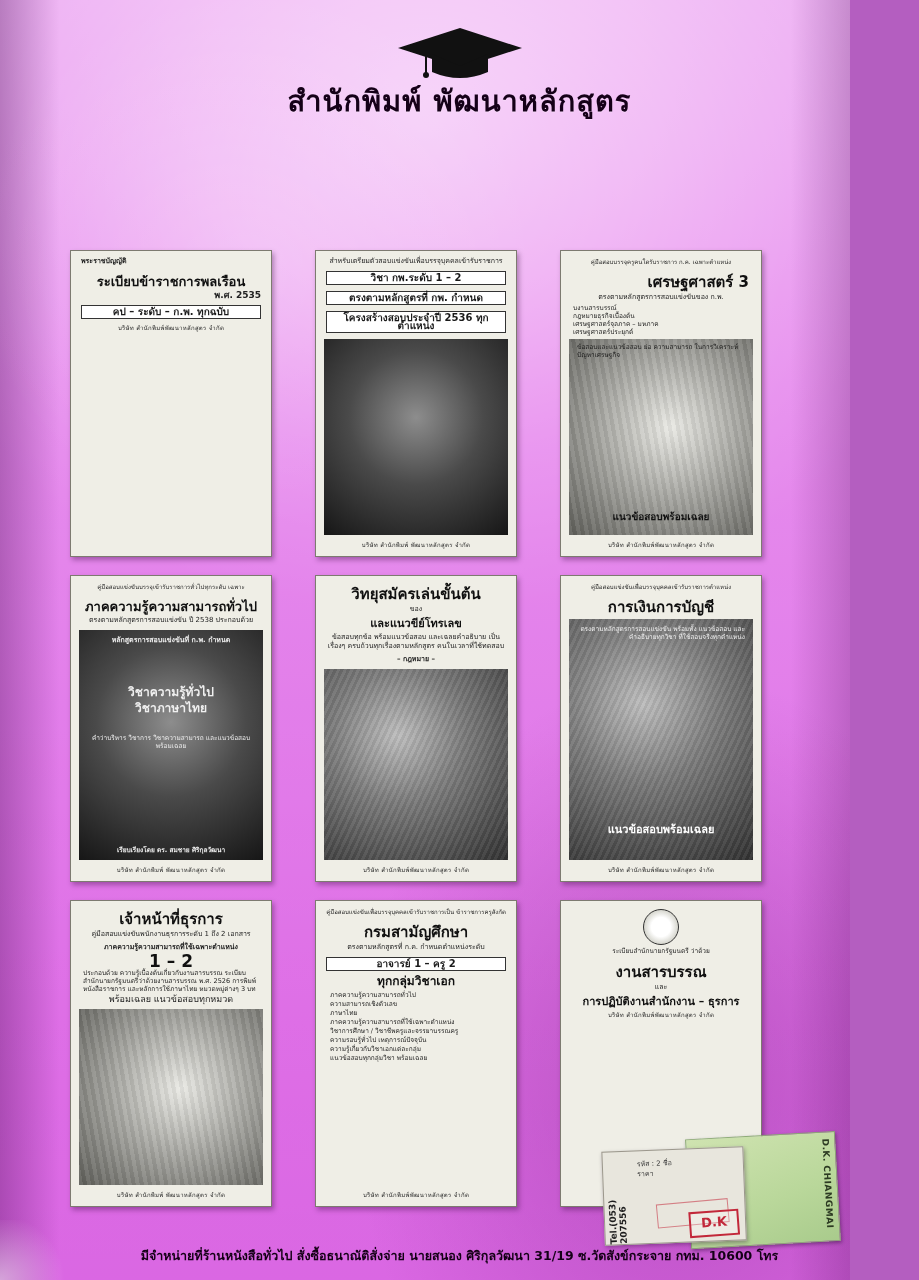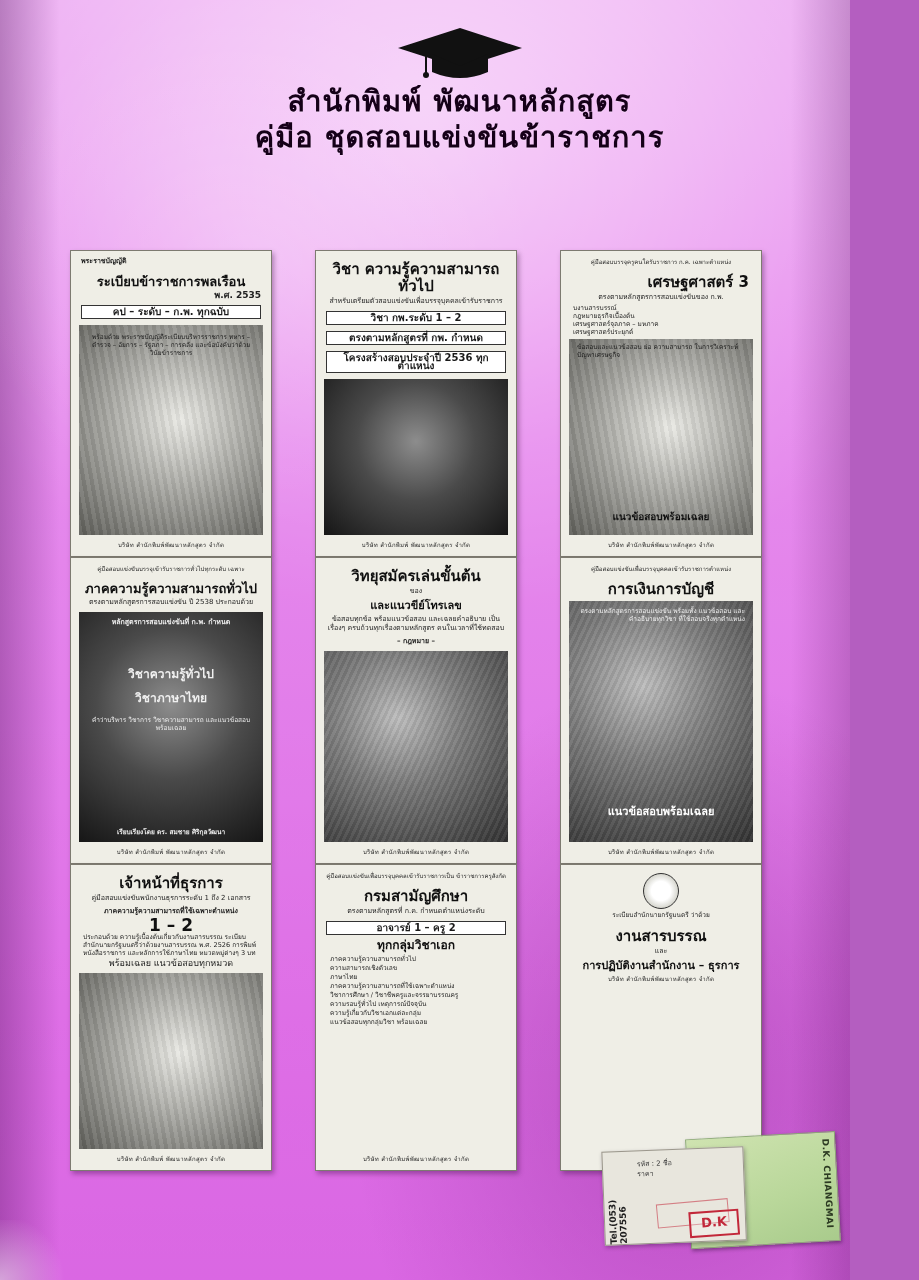--- a/index.html
+++ b/index.html
@@ -43,20 +43,21 @@
     position:absolute;left:70px;top:250px;width:790px;
     display:grid;grid-template-columns:200px 200px 200px;
     gap:0 45px;z-index:2;
   }
   .cover{
     width:200px;height:305px;position:relative;
     background:#efeee6;
     border:1px solid #7d7a70;
     box-shadow:2px 3px 5px rgba(40,0,50,.35);
     overflow:hidden;
+    margin-bottom:18px;
     font-size:7px;line-height:8px;color:#1a1a1a;
     text-align:center;
   }
   .cover .inner{position:absolute;inset:4px;display:flex;flex-direction:column;}
   .ctitle{font-weight:bold;font-size:13px;line-height:15px;padding-top:6px;color:#101010;}
   .ctitle.big{font-size:15px;line-height:17px;}
   .csub{font-size:7px;line-height:9px;padding:2px 6px;color:#222;}
   .cband{
     margin:3px 6px;padding:2px 0;border:1px solid #333;background:#fff;
     font-weight:bold;font-size:10px;
@@ -154,41 +155,36 @@
   <div class="header">
     <div class="cap">
       <svg width="140" height="58" viewBox="0 0 140 58">
         <polygon points="70,6 132,26 70,46 8,26" fill="#111"></polygon>
         <path d="M42 32 L42 50 Q70 62 98 50 L98 32 L70 44 Z" fill="#111"></path>
         <line x1="36" y1="24" x2="36" y2="52" stroke="#111" stroke-width="2"></line>
         <circle cx="36" cy="53" r="3" fill="#111"></circle>
       </svg>
     </div>
     <div class="title-line t1">สำนักพิมพ์ พัฒนาหลักสูตร</div>
-    <div class="title-line t2">คู่มือ ชุดสอบแข่งขันข้าราชการ</div>
   </div>
 
   <div class="grid">
 
     <div class="cover">
       <div class="inner">
         <div class="csub" style="text-align:left;font-weight:bold">พระราชบัญญัติ</div>
         <div class="ctitle">ระเบียบข้าราชการพลเรือน</div>
         <div class="csub" style="text-align:right;font-weight:bold;font-size:9px">พ.ศ. 2535</div>
         <div class="cband">คป – ระดับ – ก.พ. ทุกฉบับ</div>
-        <div class="cphoto light">
-          <div class="smallcol" style="padding-top:8px;text-align:center;color:#1b1b1b">พร้อมด้วย พระราชบัญญัติระเบียบบริหารราชการ ทหาร – ตำรวจ – อัยการ – รัฐสภา – การคลัง และข้อบังคับว่าด้วยวินัยข้าราชการ</div>
-        </div>
-        <div class="logo">บริษัท สำนักพิมพ์พัฒนาหลักสูตร จำกัด</div>
-      </div>
-    </div>
-
-    <div class="cover">
-      <div class="inner">
-        <div class="ctitle big">วิชา ความรู้ความสามารถทั่วไป</div>
+        <div class="logo">บริษัท สำนักพิมพ์พัฒนาหลักสูตร จำกัด</div>
+      </div>
+    </div>
+
+    <div class="cover">
+      <div class="inner">
         <div class="csub">สำหรับเตรียมตัวสอบแข่งขันเพื่อบรรจุบุคคลเข้ารับราชการ</div>
         <div class="cband">วิชา กพ.ระดับ 1 – 2</div>
         <div class="cband">ตรงตามหลักสูตรที่ กพ. กำหนด</div>
         <div class="cband">โครงสร้างสอบประจำปี 2536 ทุกตำแหน่ง</div>
         <div class="cdark photo"></div>
         <div class="logo">บริษัท สำนักพิมพ์ พัฒนาหลักสูตร จำกัด</div>
       </div>
     </div>
 
     <div class="cover">
@@ -211,21 +207,21 @@
     </div>
 
     <div class="cover">
       <div class="inner">
         <div class="csub" style="font-size:6px">คู่มือสอบแข่งขันบรรจุเข้ารับราชการทั่วไปทุกระดับ เฉพาะ</div>
         <div class="ctitle">ภาคความรู้ความสามารถทั่วไป</div>
         <div class="csub">ตรงตามหลักสูตรการสอบแข่งขัน ปี 2538 ประกอบด้วย</div>
         <div class="cdark photo">
           <div class="ovl" style="top:6px;font-size:7px">หลักสูตรการสอบแข่งขันที่ ก.พ. กำหนด</div>
           <div class="ovl" style="top:58px;font-size:12px">วิชาความรู้ทั่วไป</div>
-          <div class="ovl" style="top:82px;font-size:12px">วิชาภาษาไทย</div>
+          <div class="ovl" style="top:74px;font-size:12px">วิชาภาษาไทย</div>
           <div class="ovl" style="top:104px;font-size:6.5px;padding:0 8px;font-weight:normal">คำว่าบริหาร วิชาการ วิชาความสามารถ และแนวข้อสอบพร้อมเฉลย</div>
           <div class="ovl" style="bottom:6px;font-size:6.5px">เรียบเรียงโดย ดร. สมชาย ศิริกุลวัฒนา</div>
         </div>
         <div class="logo">บริษัท สำนักพิมพ์ พัฒนาหลักสูตร จำกัด</div>
       </div>
     </div>
 
     <div class="cover">
       <div class="inner">
         <div class="ctitle big">วิทยุสมัครเล่นขั้นต้น</div>
@@ -306,14 +302,15 @@
       <div class="tel">Tel.(053) 207556</div>
       <div class="code">
         <div>รหัส : 2 ชื่อ</div>
         <div>ราคา</div>
       </div>
       <div class="redstamp"></div>
       <div class="dk-red">D.K</div>
     </div>
   </div>
 
+  <div class="footer">มีจำหน่ายที่ร้านหนังสือทั่วไป สั่งซื้อธนาณัติสั่งจ่าย นายสนอง ศิริกุลวัฒนา 31/19 ซ.วัดสังข์กระจาย กทม. 10600 โทร</div>
   <div class="corner-wear"></div>
 </div>
 
 </body></html>

